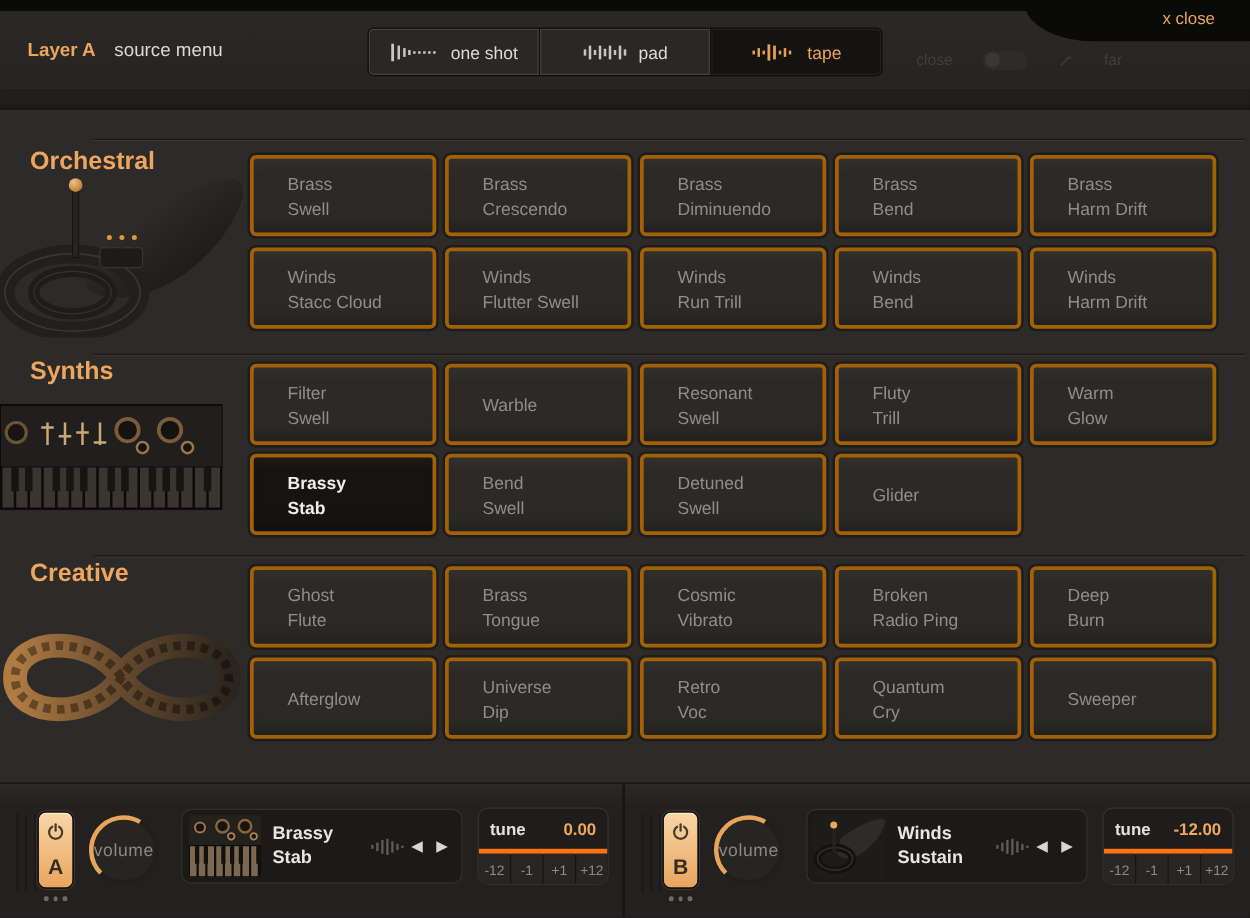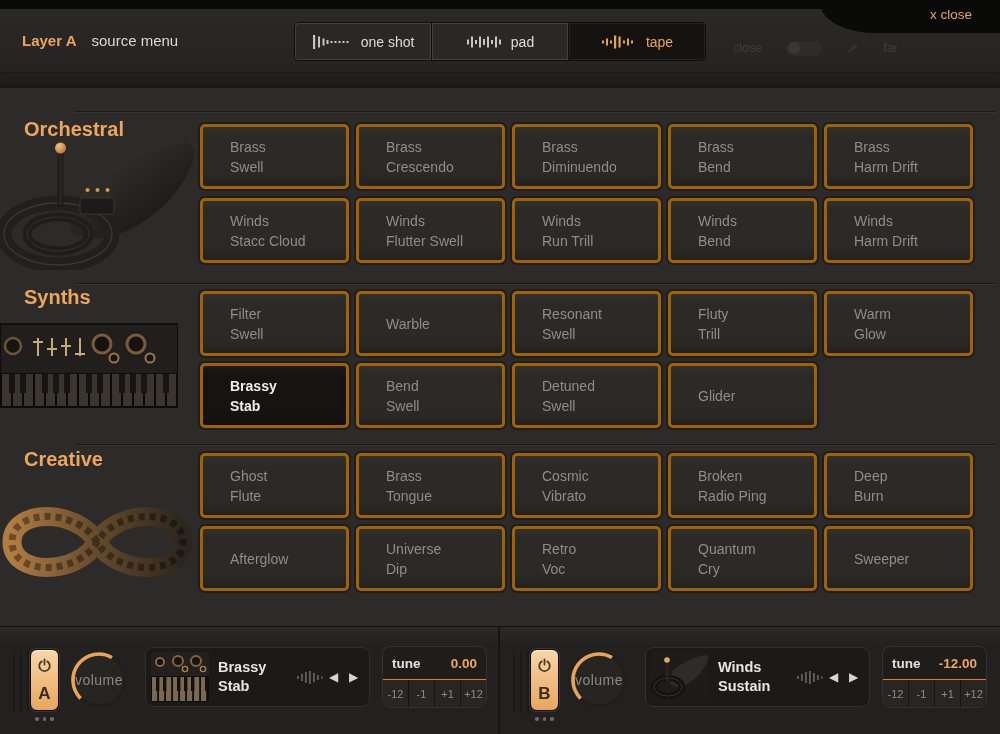--- a/index.html
+++ b/index.html
@@ -66,21 +66,21 @@
   .preset-wave{position:absolute;left:150px;top:22px;opacity:.45;}
   .arrow{position:absolute;top:21px;color:#d9d6d2;font-size:12px;cursor:pointer;line-height:16px;}
   .arrow.prev{left:183px;}
   .arrow.next{left:203px;}
   .tune{position:absolute;left:383px;top:20px;width:103px;height:60px;background:#1f1d1c;
         border-radius:7px;overflow:hidden;box-shadow:0 0 0 1px #343230;}
   .tune-top{height:32px;display:flex;align-items:center;justify-content:space-between;padding:0 9px;}
   .tune-lbl{color:#e3e1dd;font-size:13.5px;font-weight:bold;}
   .tune-val{color:#eda75f;font-size:13.5px;font-weight:bold;}
   .tune-steps{display:grid;grid-template-columns:repeat(4,1fr);gap:1px;background:#161514;
-        border-top:1px solid #f97316;height:27px;}
+        border-top:4px solid #f97316;height:27px;}
   .step{background:#282623;display:flex;align-items:center;justify-content:center;
         color:#8e8b85;font-size:11px;cursor:pointer;}
 </style>
 </head>
 <body>
 
 <div class="app">
 
   <div class="top-strip"></div>
 

